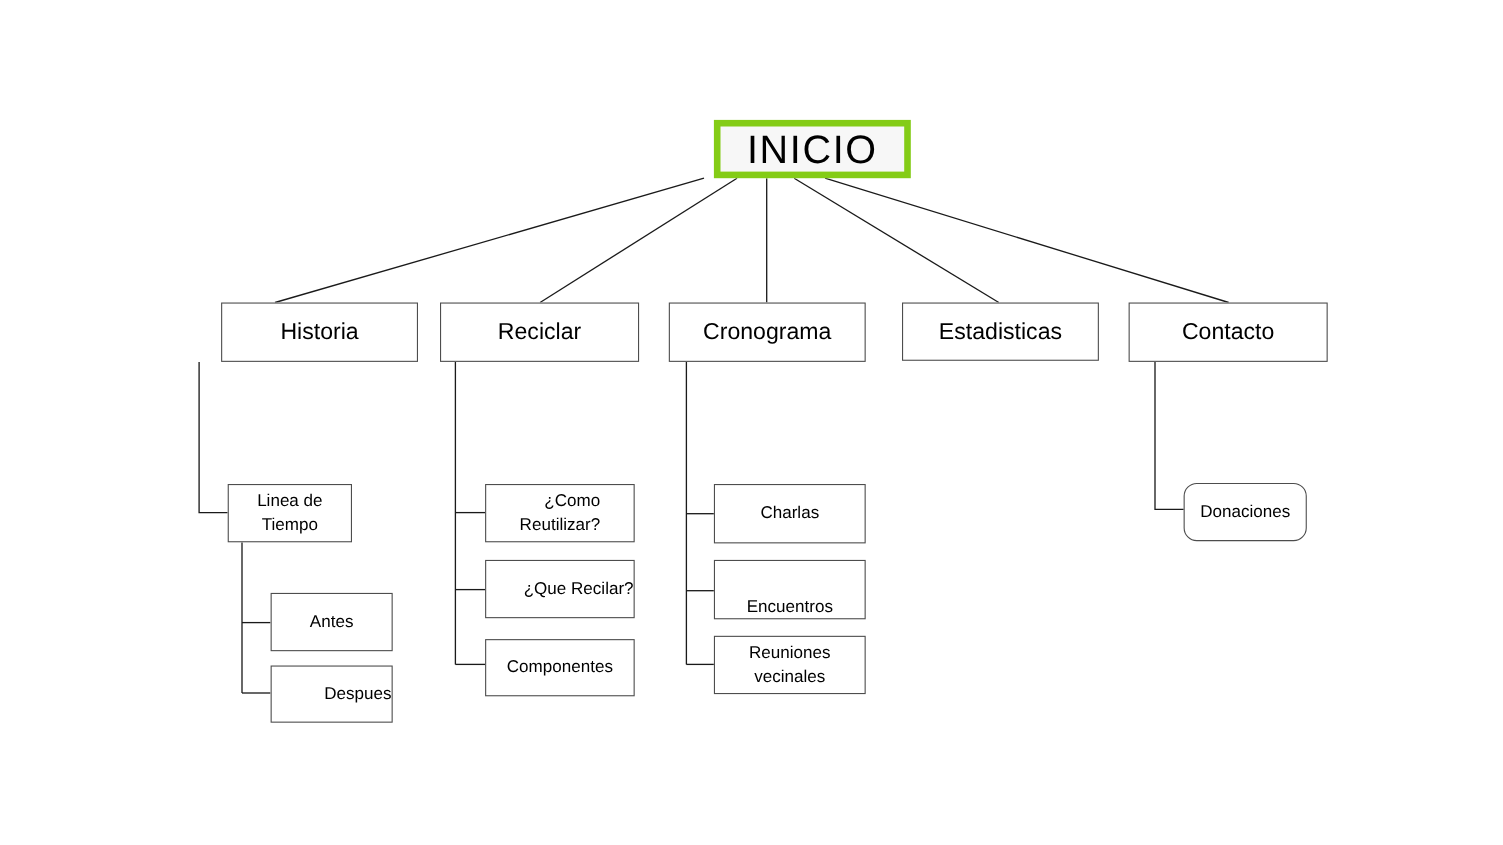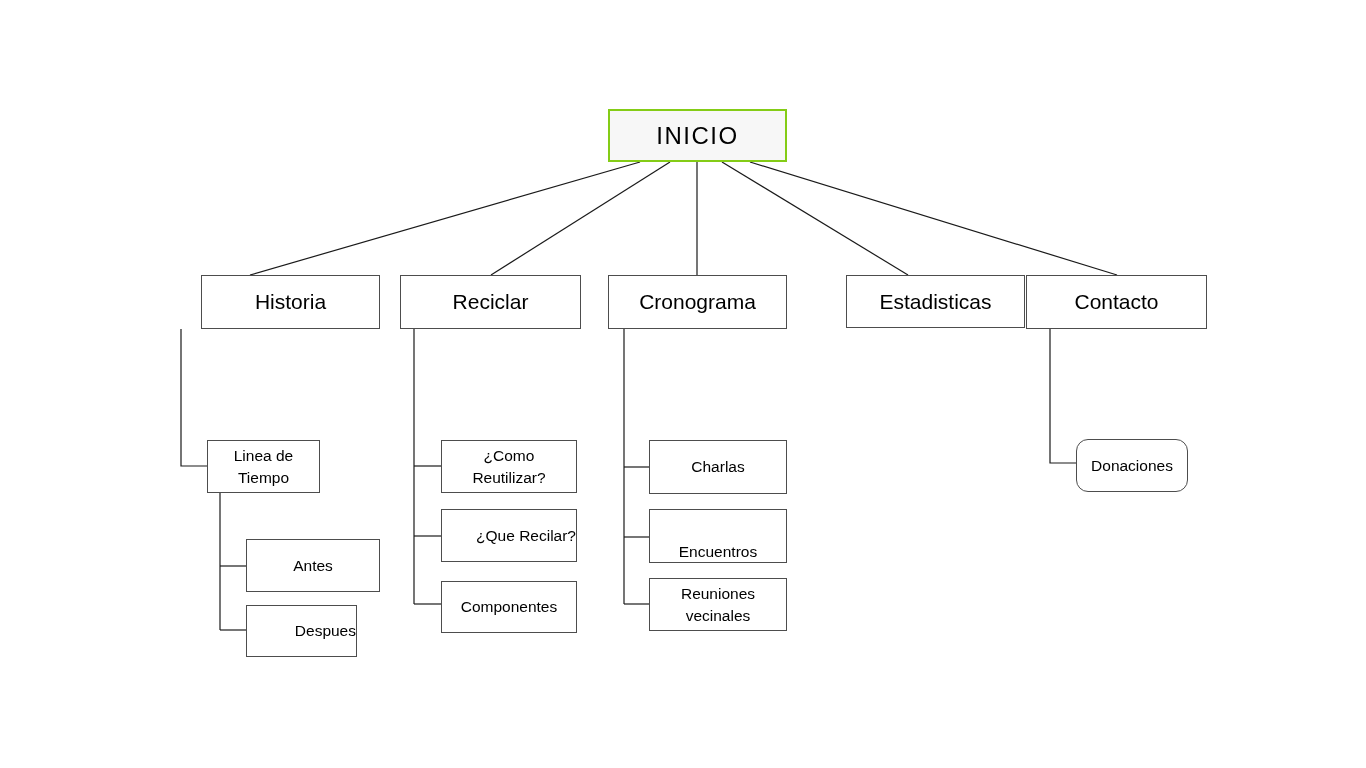--- a/index.html
+++ b/index.html
@@ -23,23 +23,24 @@
     align-items: center;
     justify-content: center;
     text-align: center;
     background: #ffffff;
     border: 1.6px solid #4d4d4d;
     color: #000000;
   }
   .node .lbl { white-space: pre-line; }
   .root {
     background: #f7f7f7;
-    border: 2px solid #84cc16;
-    font-size: 24px;
+    border: 6px solid #84cc16;
+    font-size: 36px;
     letter-spacing: 1.5px;
+    margin-left: 41px;
   }
   .l2 { font-size: 21px; }
   .l3 { font-size: 15.5px; line-height: 1.38; }
 </style>
 </head>
 <body>
 
 <div id="canvas">
 
   <svg id="wires" viewBox="0 0 1366 768" xmlns="http://www.w3.org/2000/svg" fill="none" stroke="#1a1a1a" stroke-width="1.2">
@@ -74,39 +75,39 @@
 
   <div class="node l2" style="left:161px; top:275px; width:179px; height:54px;margin-left:40px;">
     <span class="lbl">Historia</span>
   </div>
   <div class="node l2" style="left:608px; top:275px; width:179px; height:54px;">
     <span class="lbl">Cronograma</span>
   </div>
   <div class="node l2" style="left:400px; top:275px; width:181px; height:54px;">
     <span class="lbl">Reciclar</span>
   </div>
-  <div class="node l2" style="left:846px; top:275px; width:179px; height:53px;">
+  <div class="node l2" style="left:820px; top:275px; width:179px; height:53px;">
     <span class="lbl">Estadisticas</span>
   </div>
   <div class="node l2" style="left:1026px; top:275px; width:181px; height:54px;">
     <span class="lbl">Contacto</span>
   </div>
 
   <div class="node l3" style="left:207px; top:440px; width:113px; height:53px;">
     <span class="lbl">Linea de
 Tiempo</span>
   </div>
-  <div class="node l3" style="left:246px; top:539px; width:134px; height:53px;text-align:right;">
+  <div class="node l3" style="left:246px; top:539px; width:111px; height:53px;text-align:right;">
     <span class="lbl">Antes</span>
   </div>
   <div class="node l3" style="left:246px; top:605px; width:111px; height:52px;justify-content:flex-end;">
     <span class="lbl">Despues</span>
   </div>
 
-  <div class="node l3" style="left:441px; top:440px; width:136px; height:53px;">
+  <div class="node l3" style="left:441px; top:440px; width:136px; height:53px;text-align:right;">
     <span class="lbl">¿Como
 Reutilizar?</span>
   </div>
   <div class="node l3" style="left:441px; top:509px; width:136px; height:53px;justify-content:flex-end;">
     <span class="lbl">¿Que Recilar?</span>
   </div>
   <div class="node l3" style="left:441px; top:581px; width:136px; height:52px;">
     <span class="lbl">Componentes</span>
   </div>
 

